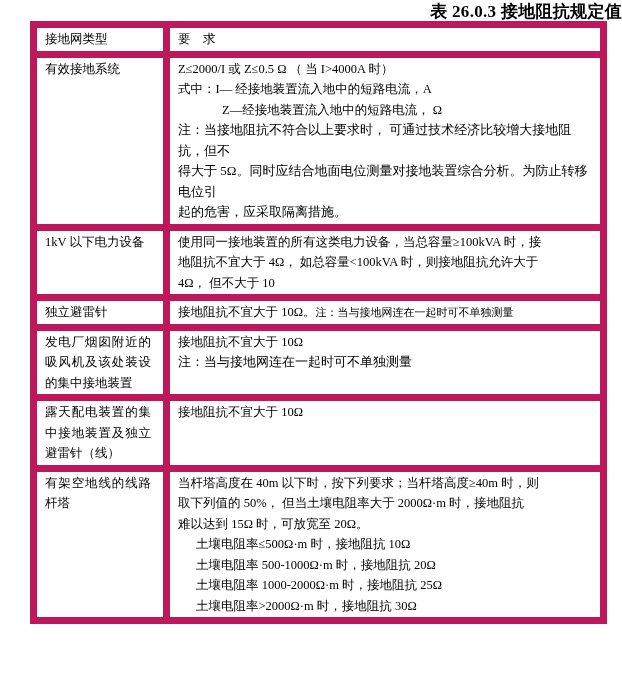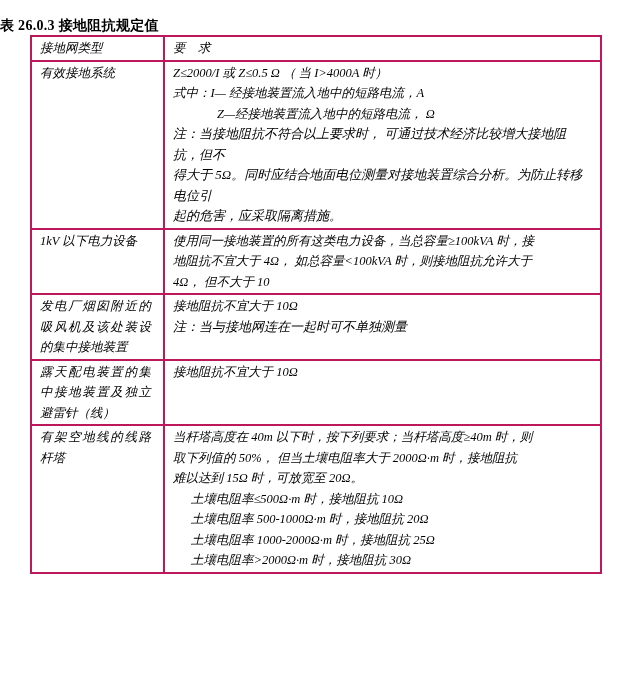--- a/index.html
+++ b/index.html
@@ -4,39 +4,38 @@
 <style>
   html, body { margin: 0; padding: 0; }
   body {
     width: 622px; height: 683px;
     background: #ffffff;
     color: #000000;
     font-family: "Liberation Serif", "DejaVu Serif", serif;
   }
   .page { position: relative; width: 622px; height: 683px; background: #fff; overflow: hidden; }
   .doc-title {
-    text-align: left;
+    text-align: right;
     font-weight: bold;
-    font-size: 14px;
+    font-size: 17px;
     line-height: 19px;
-    padding-top: 16px;
+    padding-top: 2px;
     letter-spacing: 0.3px;
   }
   table.grid {
     border-collapse: collapse;
     table-layout: fixed;
     margin-left: 30px;
     width: 570px;
   }
   table.grid td {
-    border: 2px solid #be185d;
+    border: 7px solid #be185d;
     vertical-align: top;
     padding: 1px 12px 1px 8px;
     font-size: 12.5px;
-    font-style: italic;
   }
   td.c1 { padding-right: 12px; }
   td.c2 { padding-left: 9px; }
   .ln { line-height: 20.5px; min-height: 20.5px; }
   .jl { text-align: justify; text-align-last: justify; }
   .note { font-size: 13px; }
   .note-inline { font-size: 11px; }
   .ind1 { padding-left: 18px; }
   .ind2 { padding-left: 44px; }
 </style>
@@ -83,20 +82,28 @@
         <div class="ln">1kV 以下电力设备</div>
       </td>
       <td class="c2">
         <div class="ln">使用同一接地装置的所有这类电力设备，当总容量≥100kVA 时，接</div>
         <div class="ln">地阻抗不宜大于 4Ω， 如总容量&lt;100kVA 时，则接地阻抗允许大于</div>
         <div class="ln">4Ω， 但不大于 10</div>
       </td>
     </tr>
 
 
+    <tr>
+      <td class="c1">
+        <div class="ln">独立避雷针</div>
+      </td>
+      <td class="c2">
+        <div class="ln"><span>接地阻抗不宜大于 10Ω。</span><span class="note-inline">注：当与接地网连在一起时可不单独测量</span></div>
+      </td>
+    </tr>
 
     <tr>
       <td class="c1">
         <div class="ln jl">发电厂烟囱附近的</div>
         <div class="ln jl">吸风机及该处装设</div>
         <div class="ln">的集中接地装置</div>
       </td>
       <td class="c2">
         <div class="ln">接地阻抗不宜大于 10Ω</div>
         <div class="ln note">注：当与接地网连在一起时可不单独测量</div>

